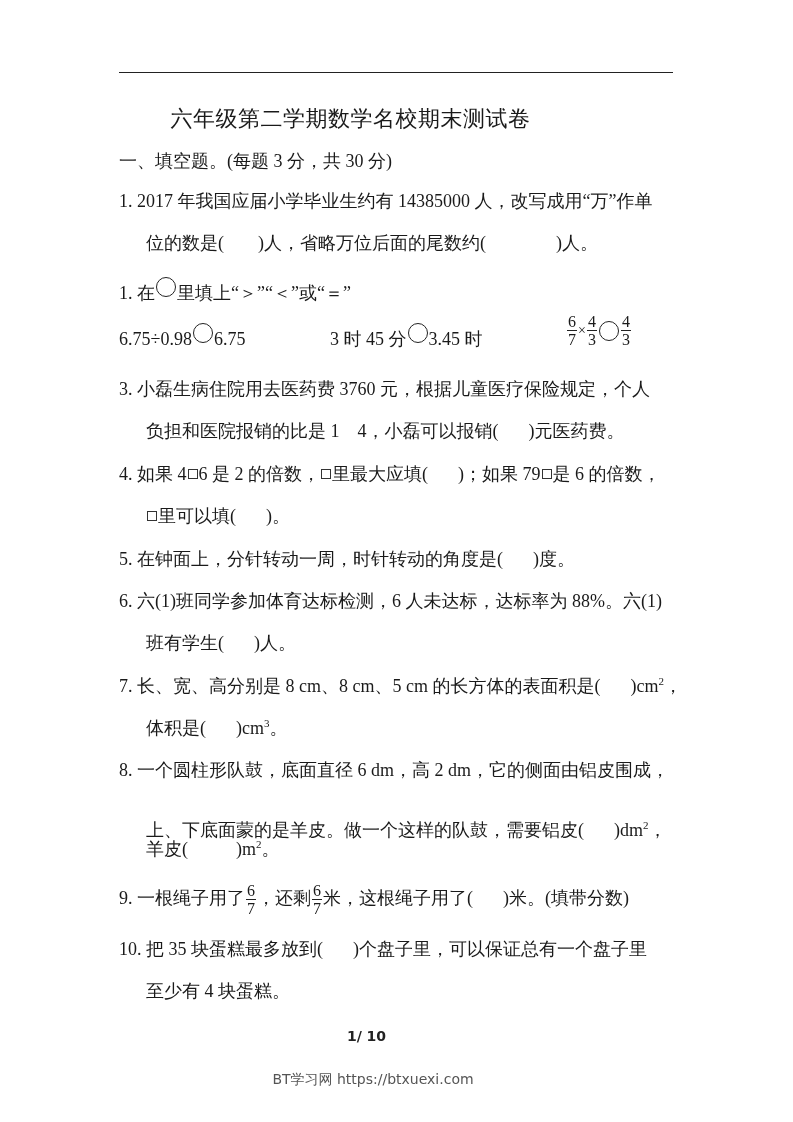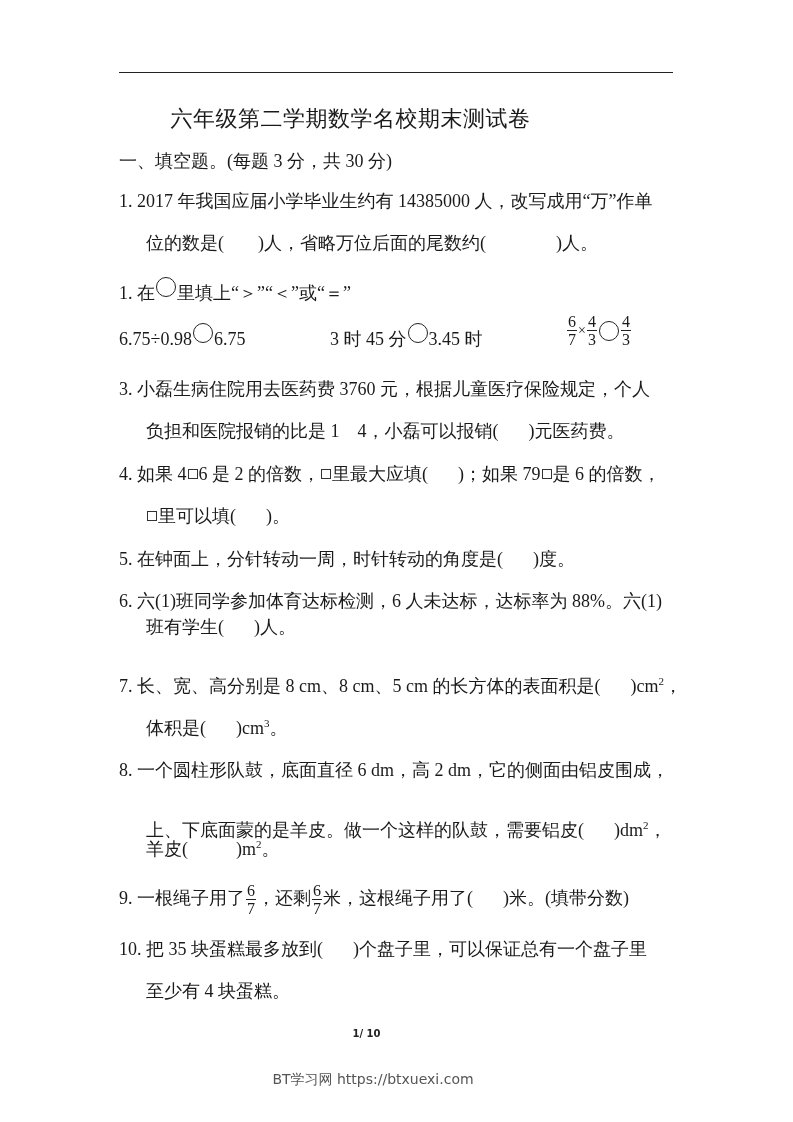--- a/index.html
+++ b/index.html
@@ -12,21 +12,21 @@
   .indent { left:146px; }
   .circ { display:inline-block; width:20px; height:20px; border:1.3px solid #222; border-radius:50%;
           vertical-align:2px; margin:0 1px; box-sizing:border-box; }
   .frac { display:inline-flex; flex-direction:column; align-items:center; vertical-align:middle;
           font-size:16px; line-height:17px; margin:0 1px; }
   .frac .num { border-bottom:1.2px solid #222; padding:0 1px; }
   .blank { display:inline-block; }
   .sq { display:inline-block; width:8px; height:8px; border:1px solid #333; vertical-align:1px; margin:0 1px; }
   sup { font-size:11px; vertical-align:7px; line-height:0; }
   .page-num { position:absolute; left:0; width:733px; top:1028px; text-align:center;
-              font-family:"DejaVu Sans",sans-serif; font-size:10px; font-weight:bold; color:#222; }
+              font-family:"DejaVu Sans",sans-serif; font-size:14px; font-weight:bold; color:#222; }
   .watermark { position:absolute; left:0; width:746px; top:1071px; text-align:center;
                font-family:"DejaVu Sans",sans-serif; font-size:14px; color:#555; }
 </style>
 </head>
 <body>
 
 <div class="rule"></div>
 <div class="title">六年级第二学期数学名校期末测试卷</div>
 <div class="line" style="top:150px">一、填空题。(每题 3 分，共 30 分)</div>
 
@@ -51,21 +51,21 @@
 
 <div class="line" style="top:378px">3. 小磊生病住院用去医药费 3760 元，根据儿童医疗保险规定，个人</div>
 <div class="line indent" style="top:420px"><span>负担和医院报销的比是 1　4，小磊可以报销(</span><span class="blank" style="width:30px"></span><span>)元医药费。</span></div>
 
 <div class="line" style="top:463px"><span>4. 如果 4</span><span class="sq"></span><span>6 是 2 的倍数，</span><span class="sq"></span><span>里最大应填(</span><span class="blank" style="width:30px"></span><span>)；如果 79</span><span class="sq"></span><span>是 6 的倍数，</span></div>
 <div class="line indent" style="top:505px"><span class="sq"></span><span>里可以填(</span><span class="blank" style="width:30px"></span><span>)。</span></div>
 
 <div class="line" style="top:548px"><span>5. 在钟面上，分针转动一周，时针转动的角度是(</span><span class="blank" style="width:30px"></span><span>)度。</span></div>
 
 <div class="line" style="top:590px">6. 六(1)班同学参加体育达标检测，6 人未达标，达标率为 88%。六(1)</div>
-<div class="line indent" style="top:616px"><span>班有学生(</span><span class="blank" style="width:30px"></span><span>)人。</span></div>
+<div class="line indent" style="top:632px"><span>班有学生(</span><span class="blank" style="width:30px"></span><span>)人。</span></div>
 
 <div class="line" style="top:675px"><span>7. 长、宽、高分别是 8 cm、8 cm、5 cm 的长方体的表面积是(</span><span class="blank" style="width:30px"></span><span>)cm</span><sup>2</sup><span>，</span></div>
 <div class="line indent" style="top:717px"><span>体积是(</span><span class="blank" style="width:30px"></span><span>)cm</span><sup>3</sup><span>。</span></div>
 
 <div class="line" style="top:759px">8. 一个圆柱形队鼓，底面直径 6 dm，高 2 dm，它的侧面由铝皮围成，</div>
 <div class="line indent" style="top:819px"><span>上、下底面蒙的是羊皮。做一个这样的队鼓，需要铝皮(</span><span class="blank" style="width:30px"></span><span>)dm</span><sup>2</sup><span>，</span></div>
 <div class="line indent" style="top:838px"><span>羊皮(</span><span class="blank" style="width:48px"></span><span>)m</span><sup>2</sup><span>。</span></div>
 
 <div class="line" style="top:878px; line-height:40px"><span>9. 一根绳子用了</span><span class="frac">
       <span class="num">6</span>

